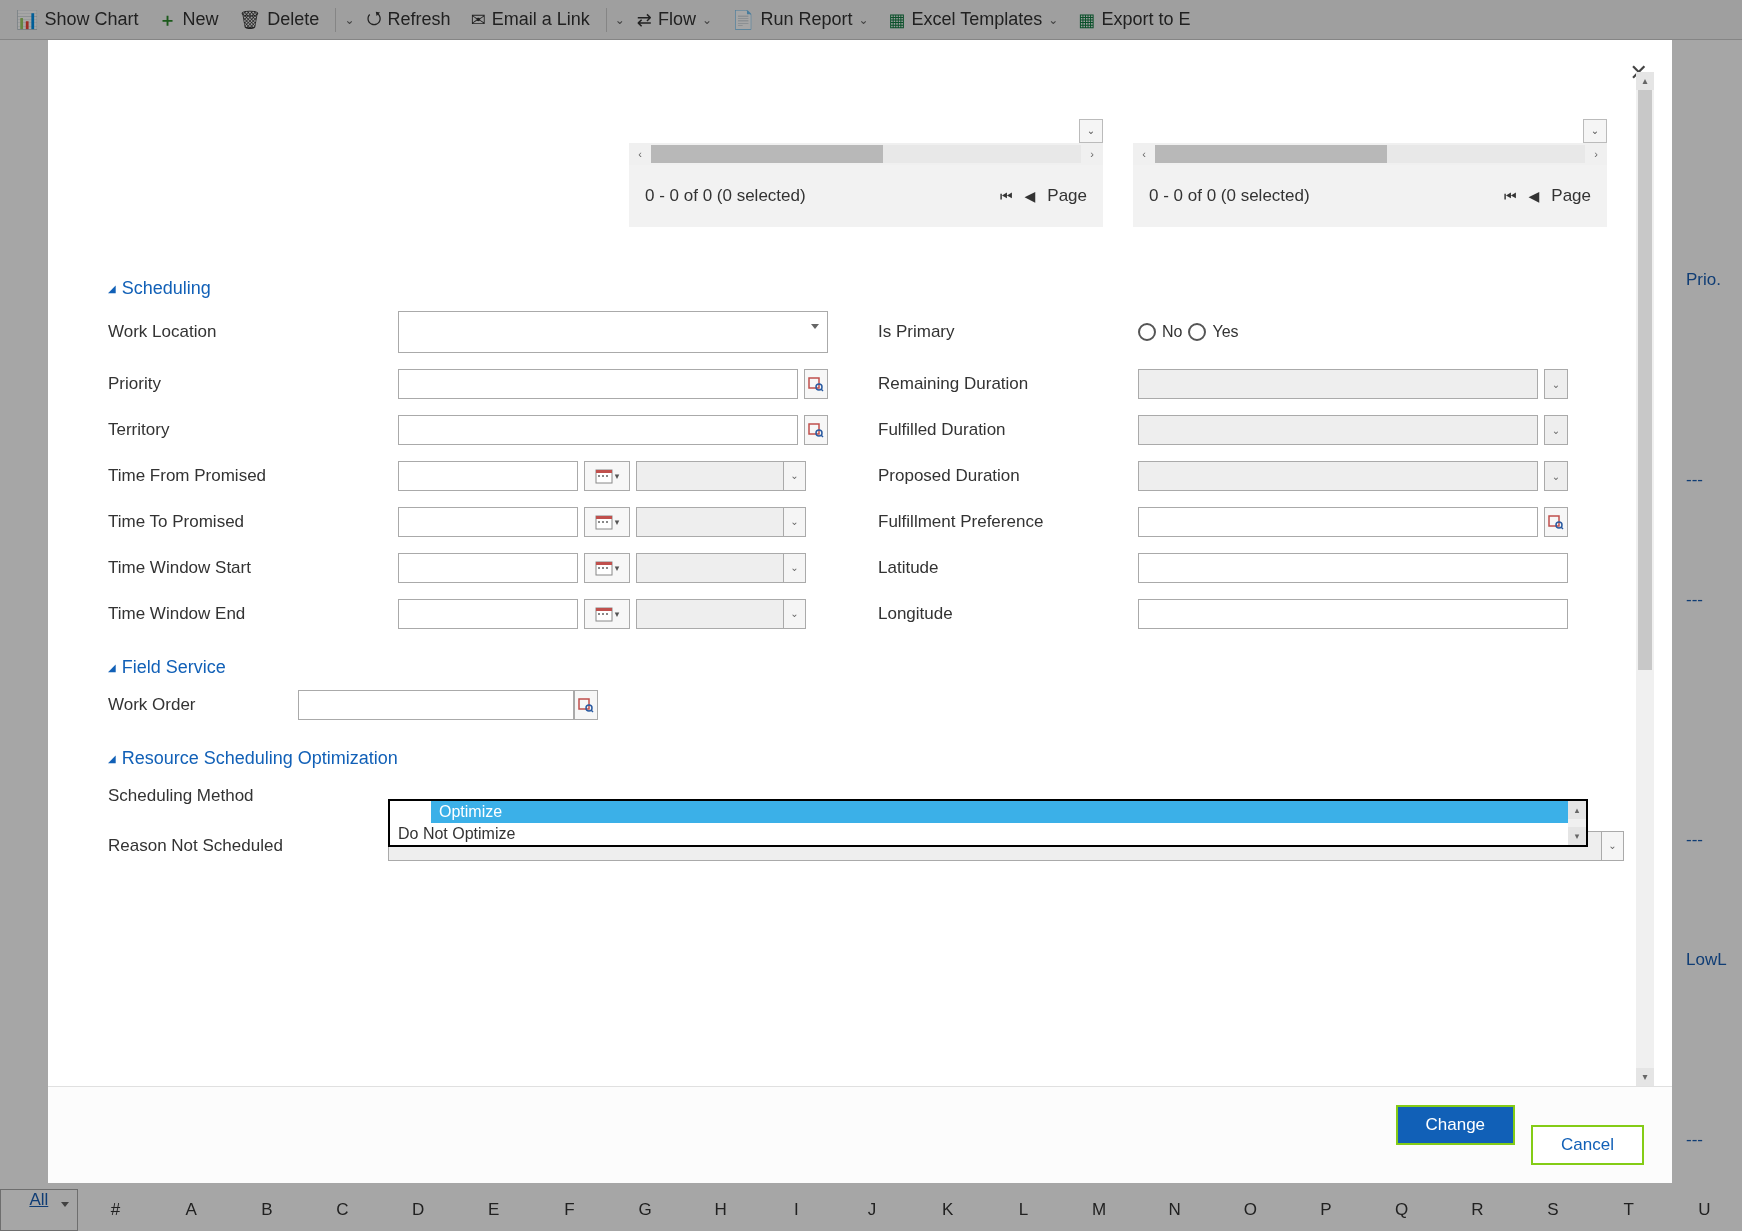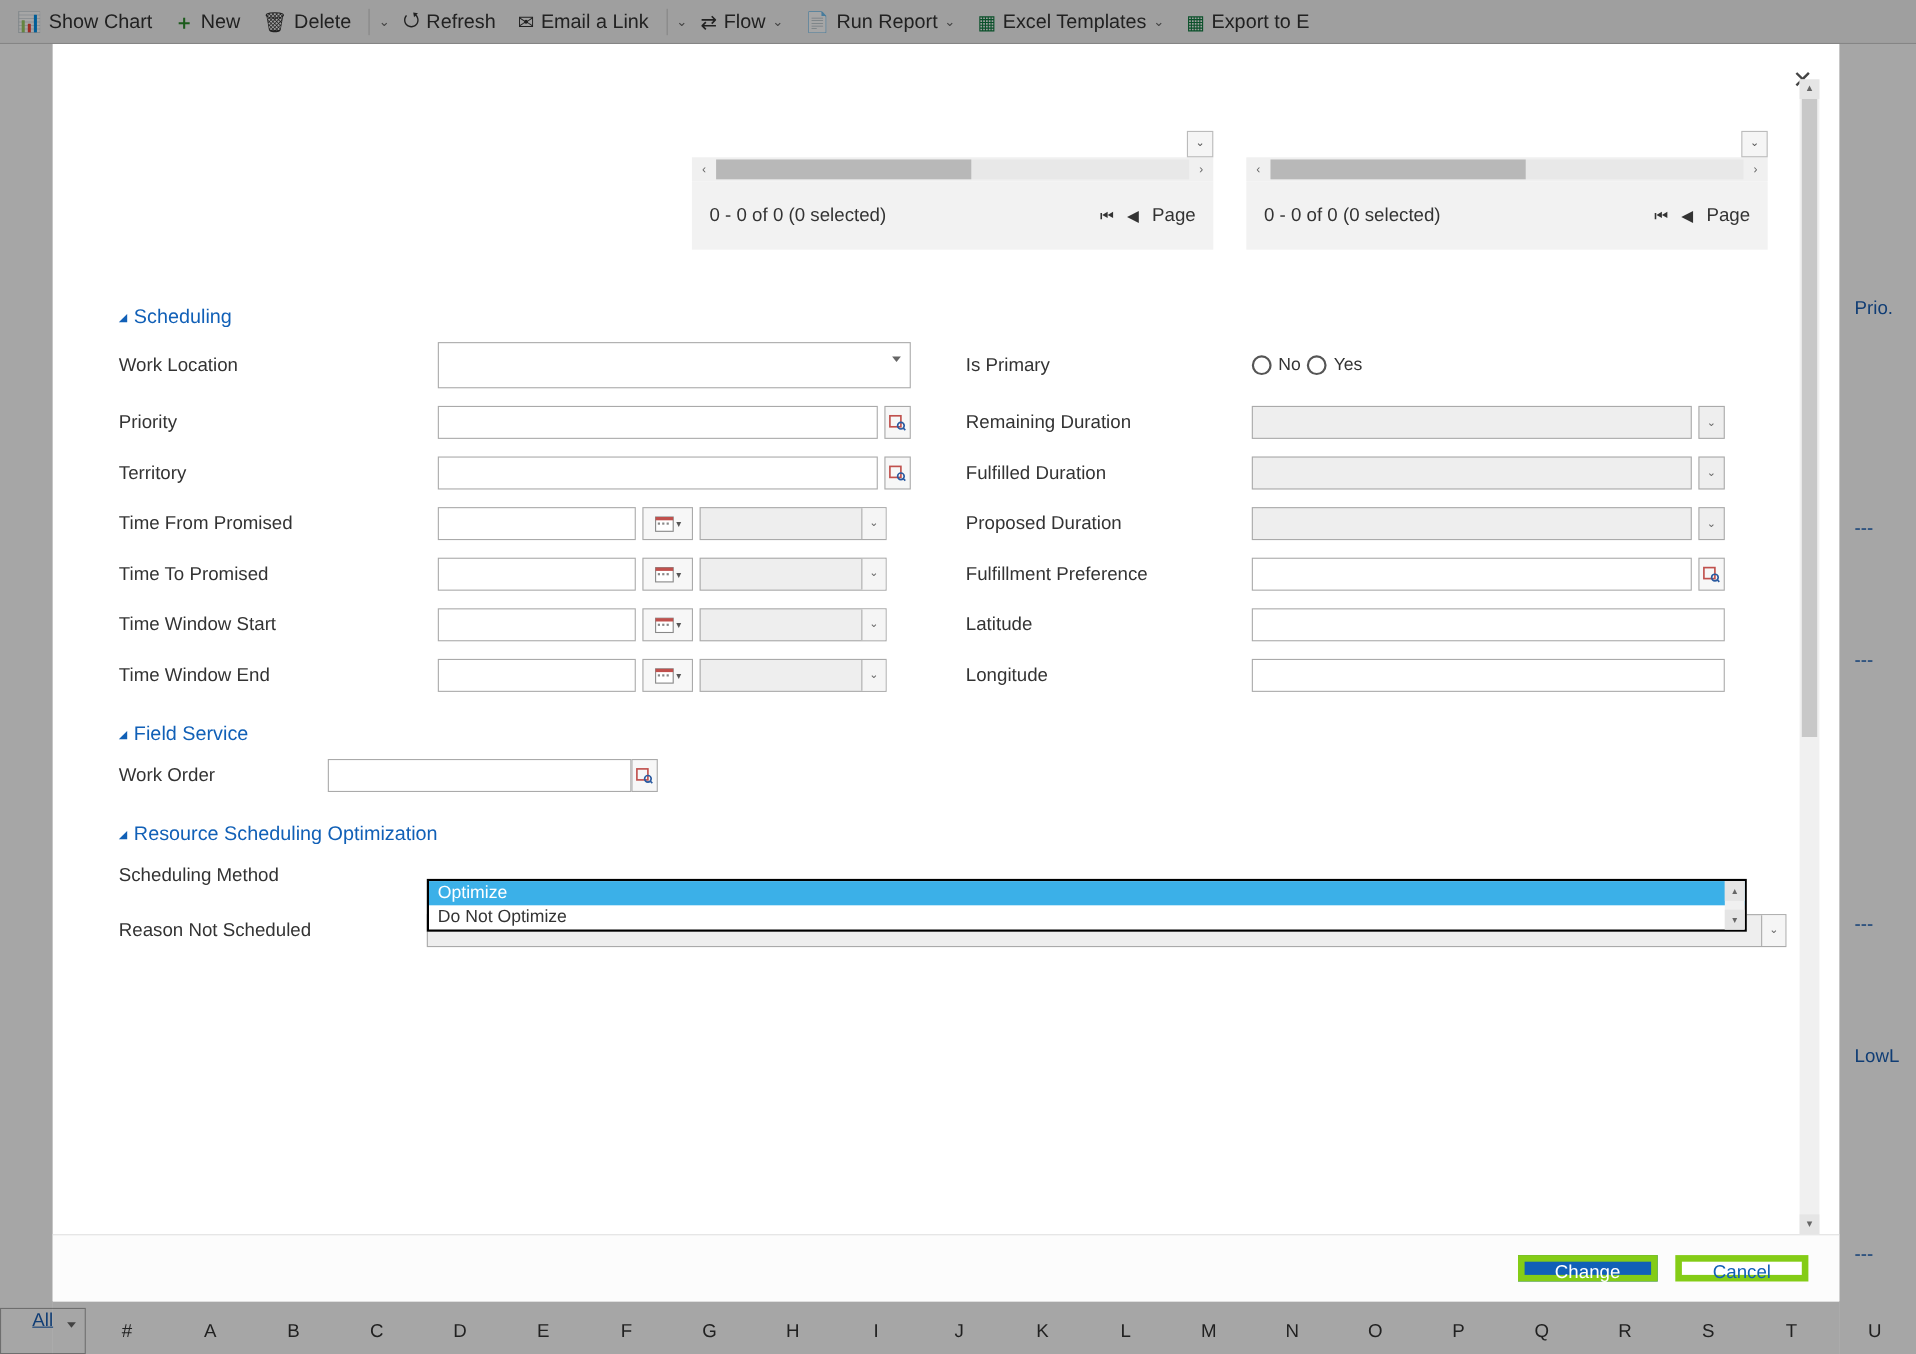--- a/index.html
+++ b/index.html
@@ -76,34 +76,34 @@
 .radio { width:18px; height:18px; border:2px solid #555; border-radius:50%; display:inline-block; margin-right:6px; vertical-align:middle; }
 
 .fs-row { display:flex; align-items:center; gap: 70px; margin-top: 8px; }
 .fs-row .lbl { font-size:17px; width: 120px; }
 .fs-row .fld { width: 300px; display:flex; }
 
 
 .dropdown-open { position: relative; margin-top: 4px; }
 .dropdown-box { position:absolute; left: 280px; right: 36px; top: -2px; border: 2px solid #000; background:#fff; z-index: 10; }
 .dropdown-box .opt { padding: 2px 8px; font-size: 16px; }
-.dropdown-box .opt.selected { background: #3bb0e8; color: #fff; }
+.dropdown-box .opt.selected { background: #3bb0e8; color: #fff; margin-left: 41px; }
 .dropdown-box .scrl { position:absolute; right:0; top:0; bottom:0; width:18px; background:#f0f0f0; }
 .dropdown-box .scrl .up,.dropdown-box .scrl .down{ position:absolute; left:0; right:0; height:18px; background:#e5e5e5; text-align:center; font-size:9px; line-height:18px; color:#666;}
 .dropdown-box .scrl .up{top:0;} .dropdown-box .scrl .down{bottom:0;}
 
 .rso-grid { display:grid; grid-template-columns: 280px 1fr; row-gap: 20px; align-items:center; }
 .rso-grid .lbl { font-size:17px; }
 .rso-grid .hidden-under { height: 30px; border:1px solid #aaa; background:#eee; position:relative; }
 .rso-grid .hidden-under .tdd { position:absolute; right:0; top:0; width:22px; height:28px; border-left:1px solid #aaa; background:#f5f5f5; text-align:center; line-height:28px; font-size:10px; color:#666;}
 
 .modal-footer { border-top: 1px solid #e0e0e0; padding: 18px 28px; display:flex; justify-content:flex-end; gap: 16px; background:#fcfcfc; }
-.btn { height: 24px; padding: 0 28px; font-size: 17px; border:6px solid #84cc16; cursor:pointer; }
+.btn { height: 40px; padding: 0 28px; font-size: 17px; border:2px solid #84cc16; cursor:pointer; }
 .btn-primary { background:#1160b7; color:#fff; }
-.btn-secondary { background:#fff; color:#1160b7; }
+.btn-secondary { background:#fff; color:#1160b7;margin-top:20px; }
 </style>
 </head>
 <body>
 
 <div class="bg-toolbar">
   <div class="tb-item">
       <span>📊</span>
       <span>Show Chart</span>
     </div>
   <div class="tb-item">

